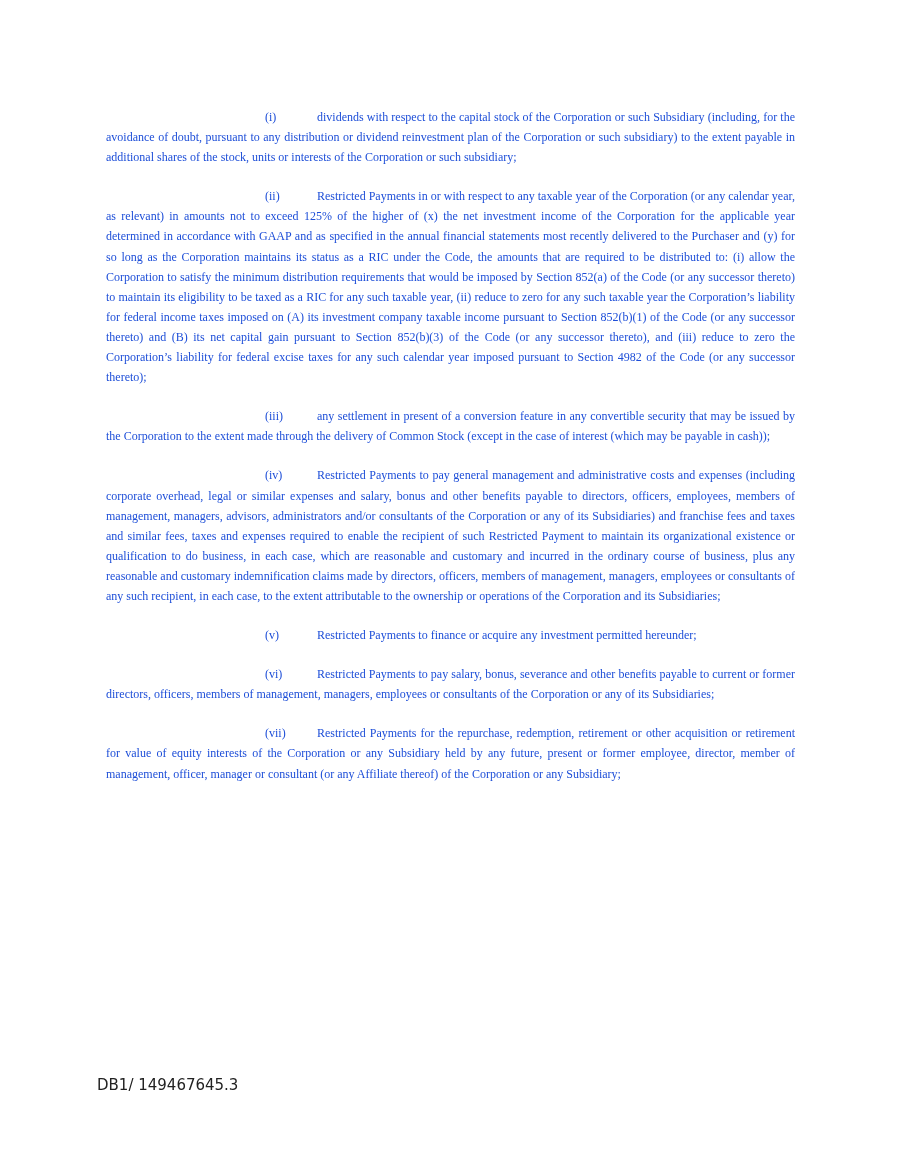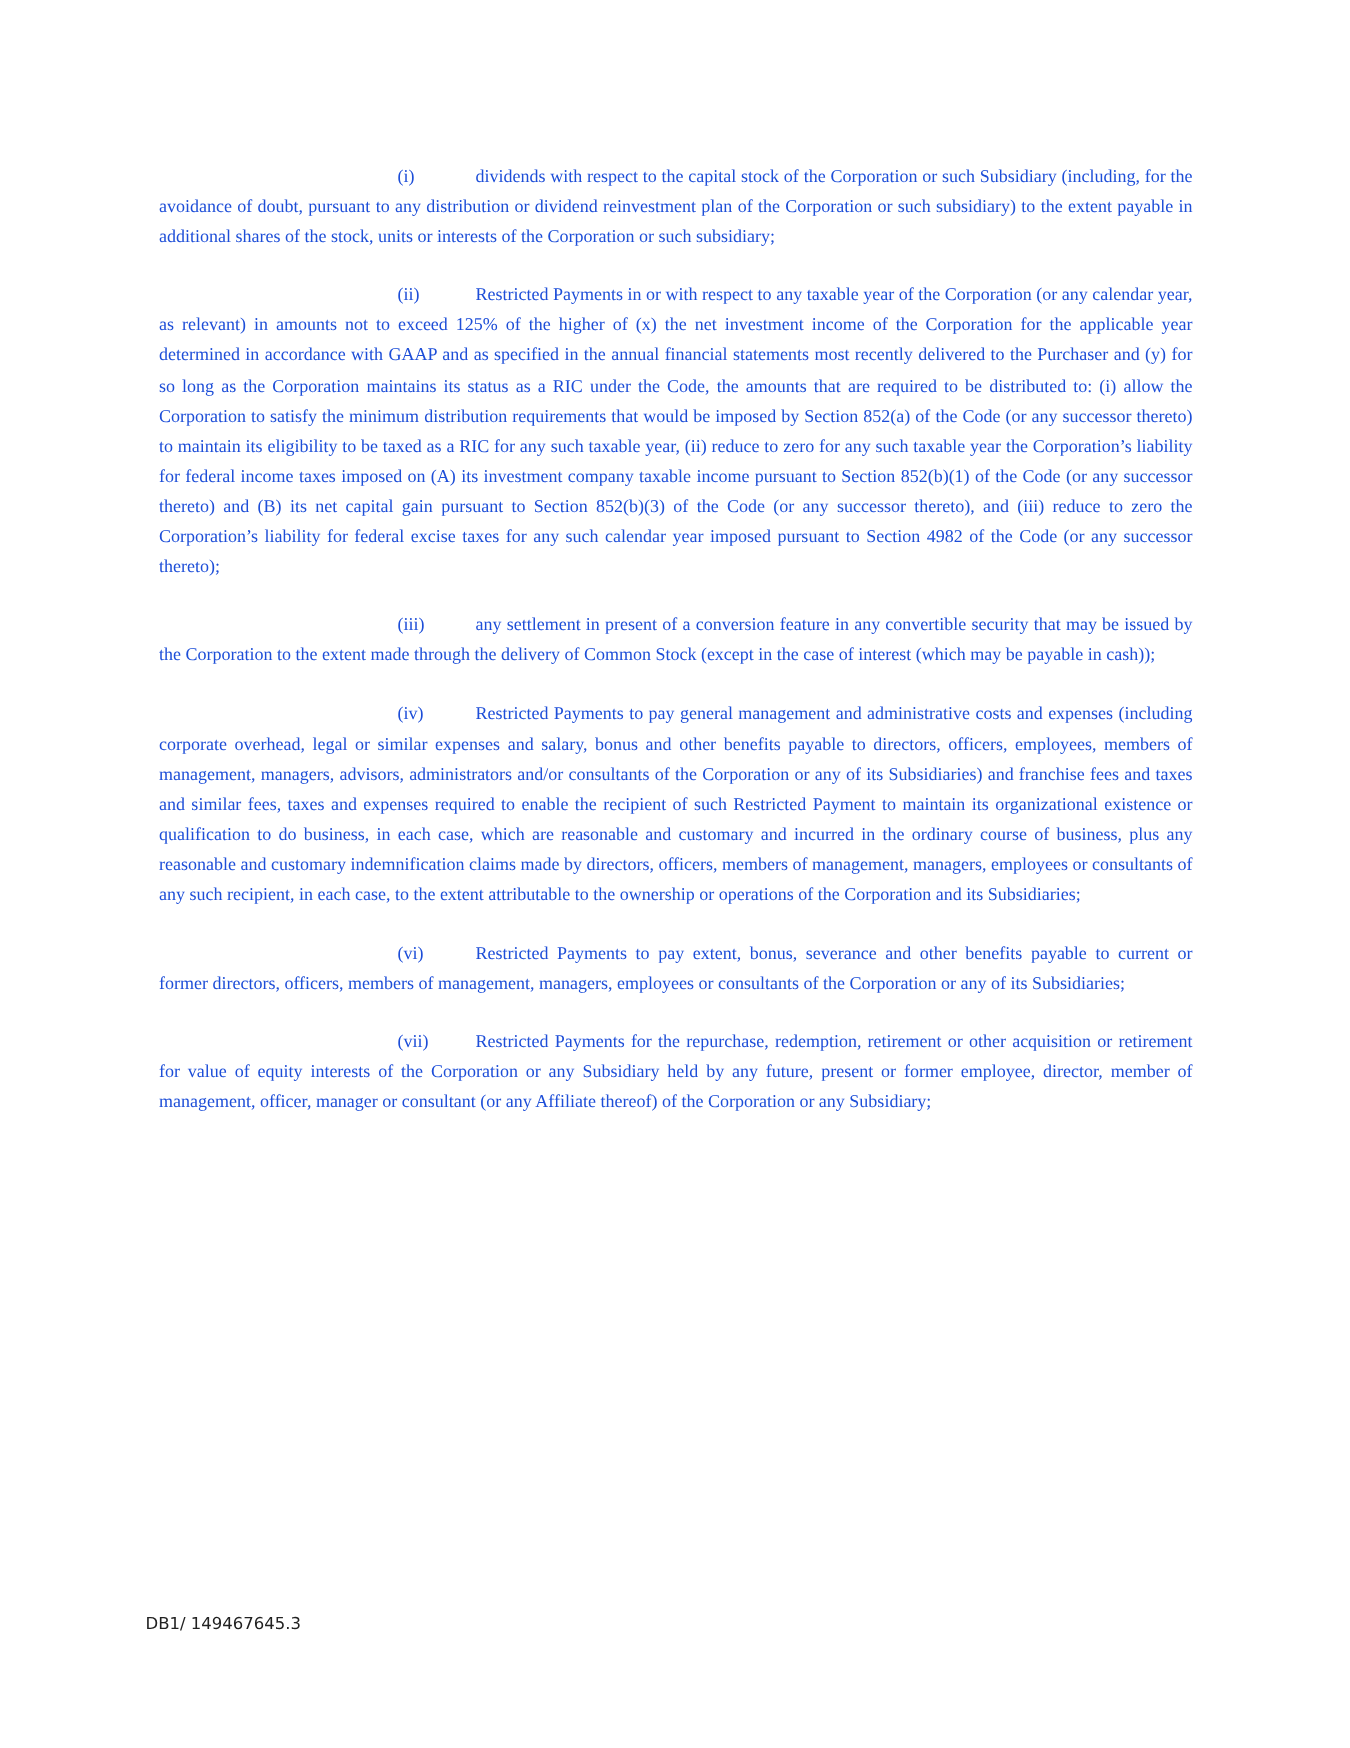--- a/index.html
+++ b/index.html
@@ -31,29 +31,30 @@
     .num {
       display: inline-block;
       margin-left: 159px;
       width: 52px;
     }
     .footer {
       position: absolute;
       left: 97px;
       top: 1076px;
       font-family: "DejaVu Sans", "Liberation Sans", sans-serif;
-      font-size: 11px;
+      font-size: 15px;
       color: #222222;
     }
   </style>
 </head>
 <body>
 
 <div class="page">
   <p class="para"><span class="num">(i)</span><span>dividends with respect to the capital stock of the Corporation or such Subsidiary (including, for the avoidance of doubt, pursuant to any distribution or dividend reinvestment plan of the Corporation or such subsidiary) to the extent payable in additional shares of the stock, units or interests of the Corporation or such subsidiary;</span></p>
   <p class="para"><span class="num">(ii)</span><span>Restricted Payments in or with respect to any taxable year of the Corporation (or any calendar year, as relevant) in amounts not to exceed 125% of the higher of (x) the net investment income of the Corporation for the applicable year determined in accordance with GAAP and as specified in the annual financial statements most recently delivered to the Purchaser and (y) for so long as the Corporation maintains its status as a RIC under the Code, the amounts that are required to be distributed to: (i) allow the Corporation to satisfy the minimum distribution requirements that would be imposed by Section 852(a) of the Code (or any successor thereto) to maintain its eligibility to be taxed as a RIC for any such taxable year, (ii) reduce to zero for any such taxable year the Corporation’s liability for federal income taxes imposed on (A) its investment company taxable income pursuant to Section 852(b)(1) of the Code (or any successor thereto) and (B) its net capital gain pursuant to Section 852(b)(3) of the Code (or any successor thereto), and (iii) reduce to zero the Corporation’s liability for federal excise taxes for any such calendar year imposed pursuant to Section 4982 of the Code (or any successor thereto);</span></p>
   <p class="para"><span class="num">(iii)</span><span>any settlement in present of a conversion feature in any convertible security that may be issued by the Corporation to the extent made through the delivery of Common Stock (except in the case of interest (which may be payable in cash));</span></p>
   <p class="para"><span class="num">(iv)</span><span>Restricted Payments to pay general management and administrative costs and expenses (including corporate overhead, legal or similar expenses and salary, bonus and other benefits payable to directors, officers, employees, members of management, managers, advisors, administrators and/or consultants of the Corporation or any of its Subsidiaries) and franchise fees and taxes and similar fees, taxes and expenses required to enable the recipient of such Restricted Payment to maintain its organizational existence or qualification to do business, in each case, which are reasonable and customary and incurred in the ordinary course of business, plus any reasonable and customary indemnification claims made by directors, officers, members of management, managers, employees or consultants of any such recipient, in each case, to the extent attributable to the ownership or operations of the Corporation and its Subsidiaries;</span></p>
-  <p class="para"><span class="num">(vi)</span><span>Restricted Payments to pay extent, bonus, severance and other benefits payable to current or former directors, officers, members of management, managers, employees or consultants of the Corporation or any of its Subsidiaries;</span></p>
+  <p class="para"><span class="num">(v)</span><span>Restricted Payments to finance or acquire any investment permitted hereunder;</span></p>
+  <p class="para"><span class="num">(vi)</span><span>Restricted Payments to pay salary, bonus, severance and other benefits payable to current or former directors, officers, members of management, managers, employees or consultants of the Corporation or any of its Subsidiaries;</span></p>
   <p class="para"><span class="num">(vii)</span><span>Restricted Payments for the repurchase, redemption, retirement or other acquisition or retirement for value of equity interests of the Corporation or any Subsidiary held by any future, present or former employee, director, member of management, officer, manager or consultant (or any Affiliate thereof) of the Corporation or any Subsidiary;</span></p>
 </div>
 
 <div class="footer">DB1/ 149467645.3</div>
 
 </body></html>

